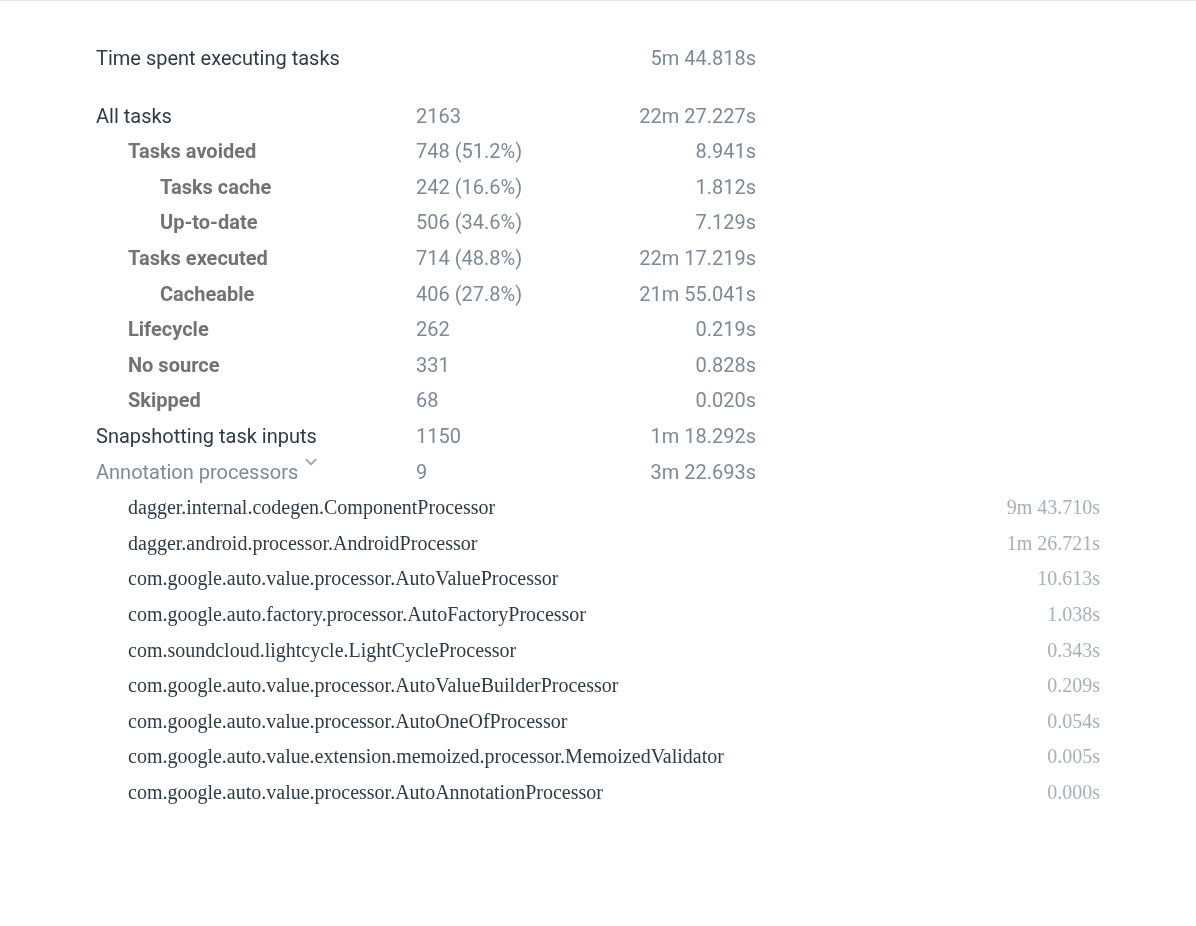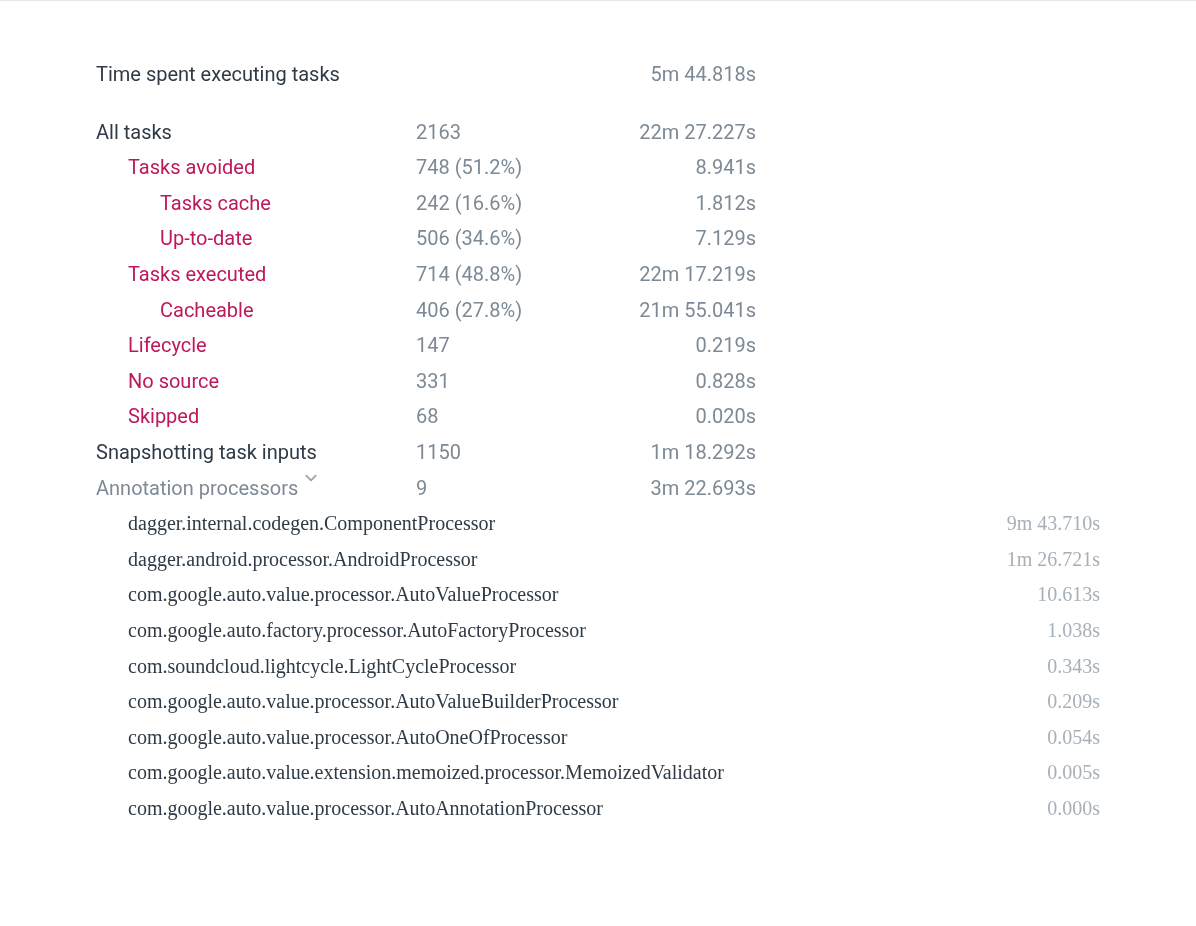--- a/index.html
+++ b/index.html
@@ -20,24 +20,23 @@
 
   
   .row {
     display: grid;
     grid-template-columns: 320px 220px 120px;
     column-gap: 0;
     align-items: baseline;
   }
   .row.r-header {
     margin-bottom: 22px;
-    margin-top: 16px;
   }
   .row .label { color: #2e3b46; }
-  .row .label.link { color: #be185d; cursor: pointer; }
+  .row .label.link { color: #737373; cursor: pointer; font-weight: bold; }
   .row .count { color: #7d8a96; }
   .row .time  { color: #7d8a96; text-align: right; }
 
   .indent-1 { padding-left: 32px; }
   .indent-2 { padding-left: 64px; }
 
   .gap-above { }
 
   
   .ap-label {
@@ -102,21 +101,21 @@
         <div class="count">714 (48.8%)</div>
         <div class="time">22m 17.219s</div>
       </div>
       <div class="row">
         <div class="label link indent-2">Cacheable</div>
         <div class="count">406 (27.8%)</div>
         <div class="time">21m 55.041s</div>
       </div>
       <div class="row">
         <div class="label link indent-1">Lifecycle</div>
-        <div class="count">147</div>
+        <div class="count">262</div>
         <div class="time">0.219s</div>
       </div>
       <div class="row">
         <div class="label link indent-1">No source</div>
         <div class="count">331</div>
         <div class="time">0.828s</div>
       </div>
       <div class="row">
         <div class="label link indent-1">Skipped</div>
         <div class="count">68</div>

